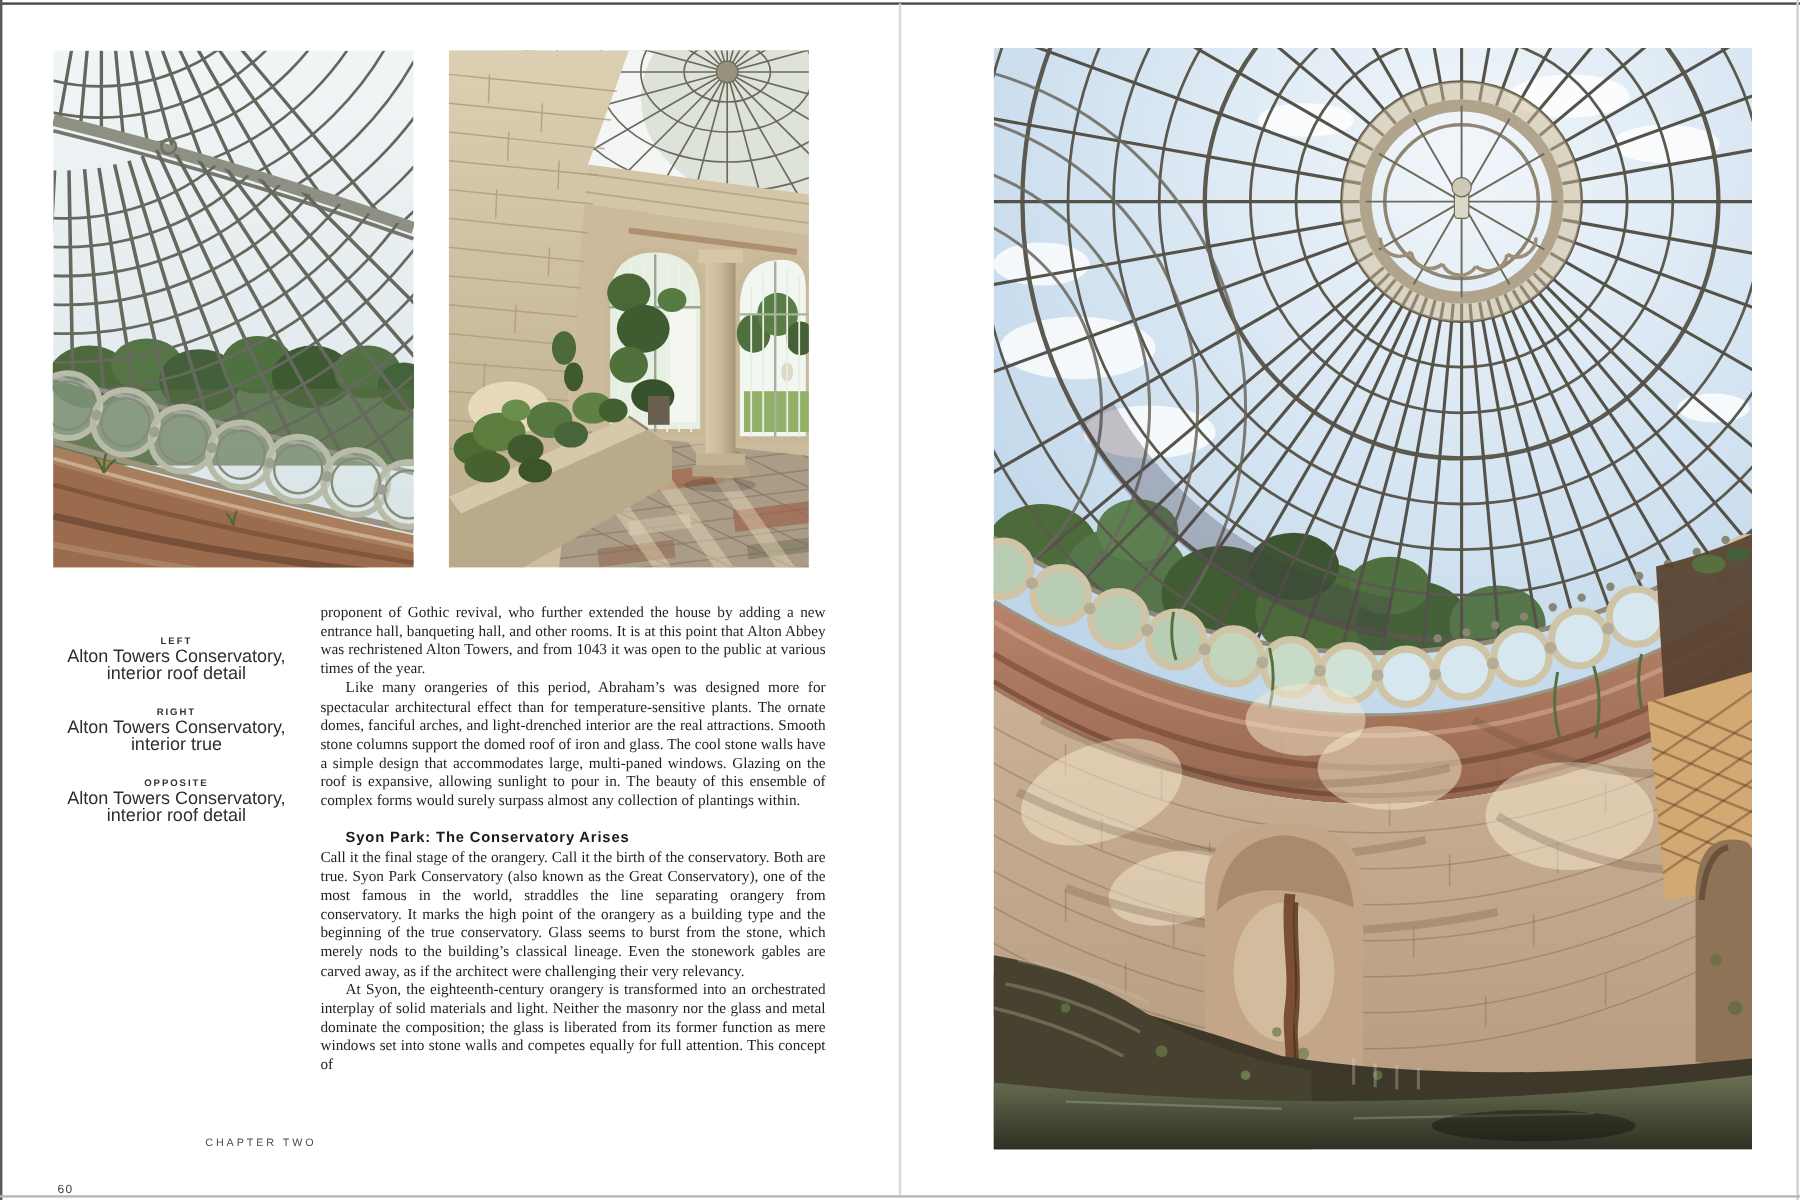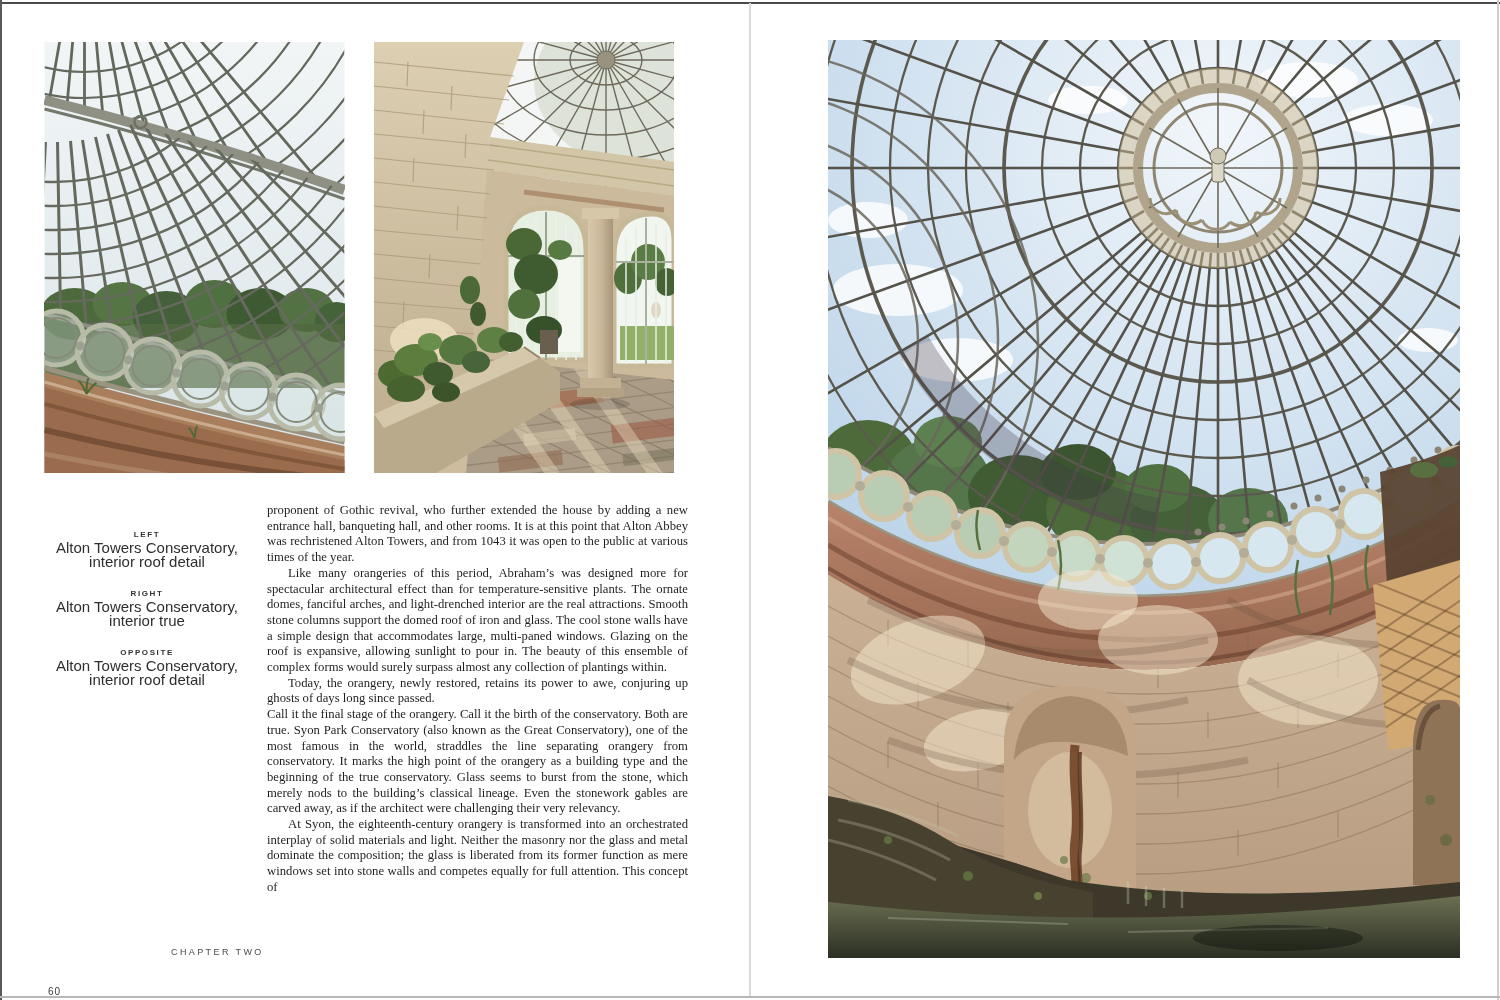--- a/index.html
+++ b/index.html
@@ -313,21 +313,21 @@
       <div class="caption-group">
         <span class="cap-label">OPPOSITE</span>
         <span class="cap-line">Alton Towers Conservatory,</span>
         <span class="cap-line">interior roof detail</span>
       </div>
     </aside>
 
     <article class="body-text">
       <p class="noindent">proponent of Gothic revival, who further extended the house by adding a new entrance hall, banqueting hall, and other rooms. It is at this point that Alton Abbey was rechristened Alton Towers, and from 1043 it was open to the public at various times of the year.</p>
       <p class="indent">Like many orangeries of this period, Abraham’s was designed more for spectacular architectural effect than for temperature-sensitive plants. The ornate domes, fanciful arches, and light-drenched interior are the real attractions. Smooth stone columns support the domed roof of iron and glass. The cool stone walls have a simple design that accommodates large, multi-paned windows. Glazing on the roof is expansive, allowing sunlight to pour in. The beauty of this ensemble of complex forms would surely surpass almost any collection of plantings within.</p>
-      <p class="indent">Today, the orangery, newly restored, retains its power to awe, conjuring up ghosts of days long since passed.</p>
+      <h2 class="section-heading">Syon Park: The Conservatory Arises</h2>
       <p class="noindent">Call it the final stage of the orangery. Call it the birth of the conservatory. Both are true. Syon Park Conservatory (also known as the Great Conservatory), one of the most famous in the world, straddles the line separating orangery from conservatory. It marks the high point of the orangery as a building type and the beginning of the true conservatory. Glass seems to burst from the stone, which merely nods to the building’s classical lineage. Even the stonework gables are carved away, as if the architect were challenging their very relevancy.</p>
       <p class="indent">At Syon, the eighteenth-century orangery is transformed into an orchestrated interplay of solid materials and light. Neither the masonry nor the glass and metal dominate the composition; the glass is liberated from its former function as mere windows set into stone walls and competes equally for full attention. This concept of</p>
     </article>
 
     <span class="folio">60</span>
     <span class="running-head">CHAPTER TWO</span>
   </section>
 
   <section>
     <figure class="photo3">

